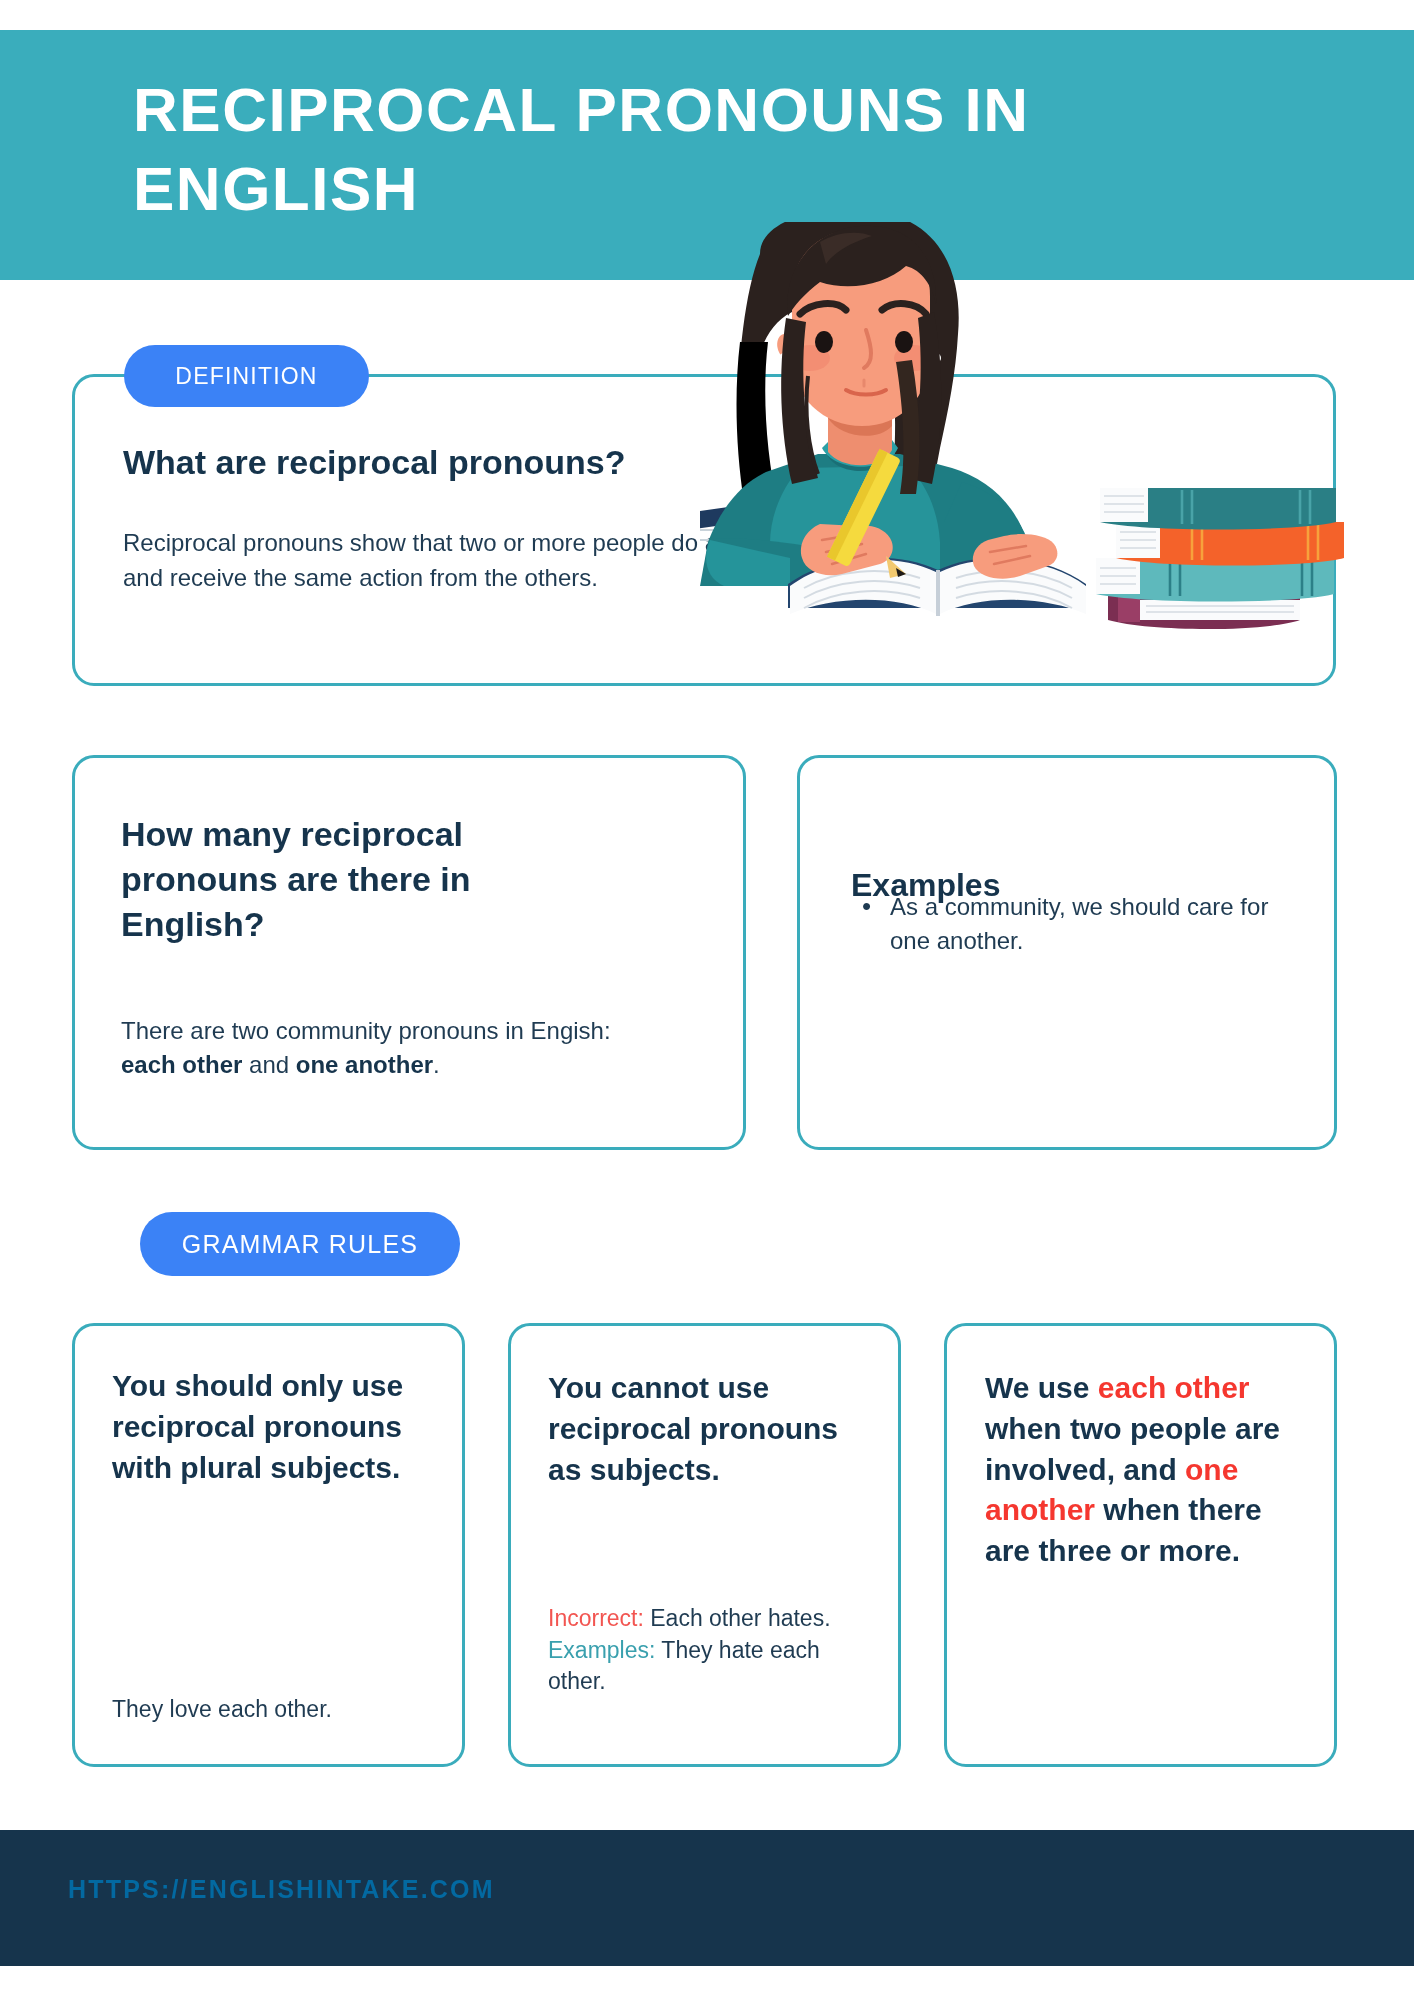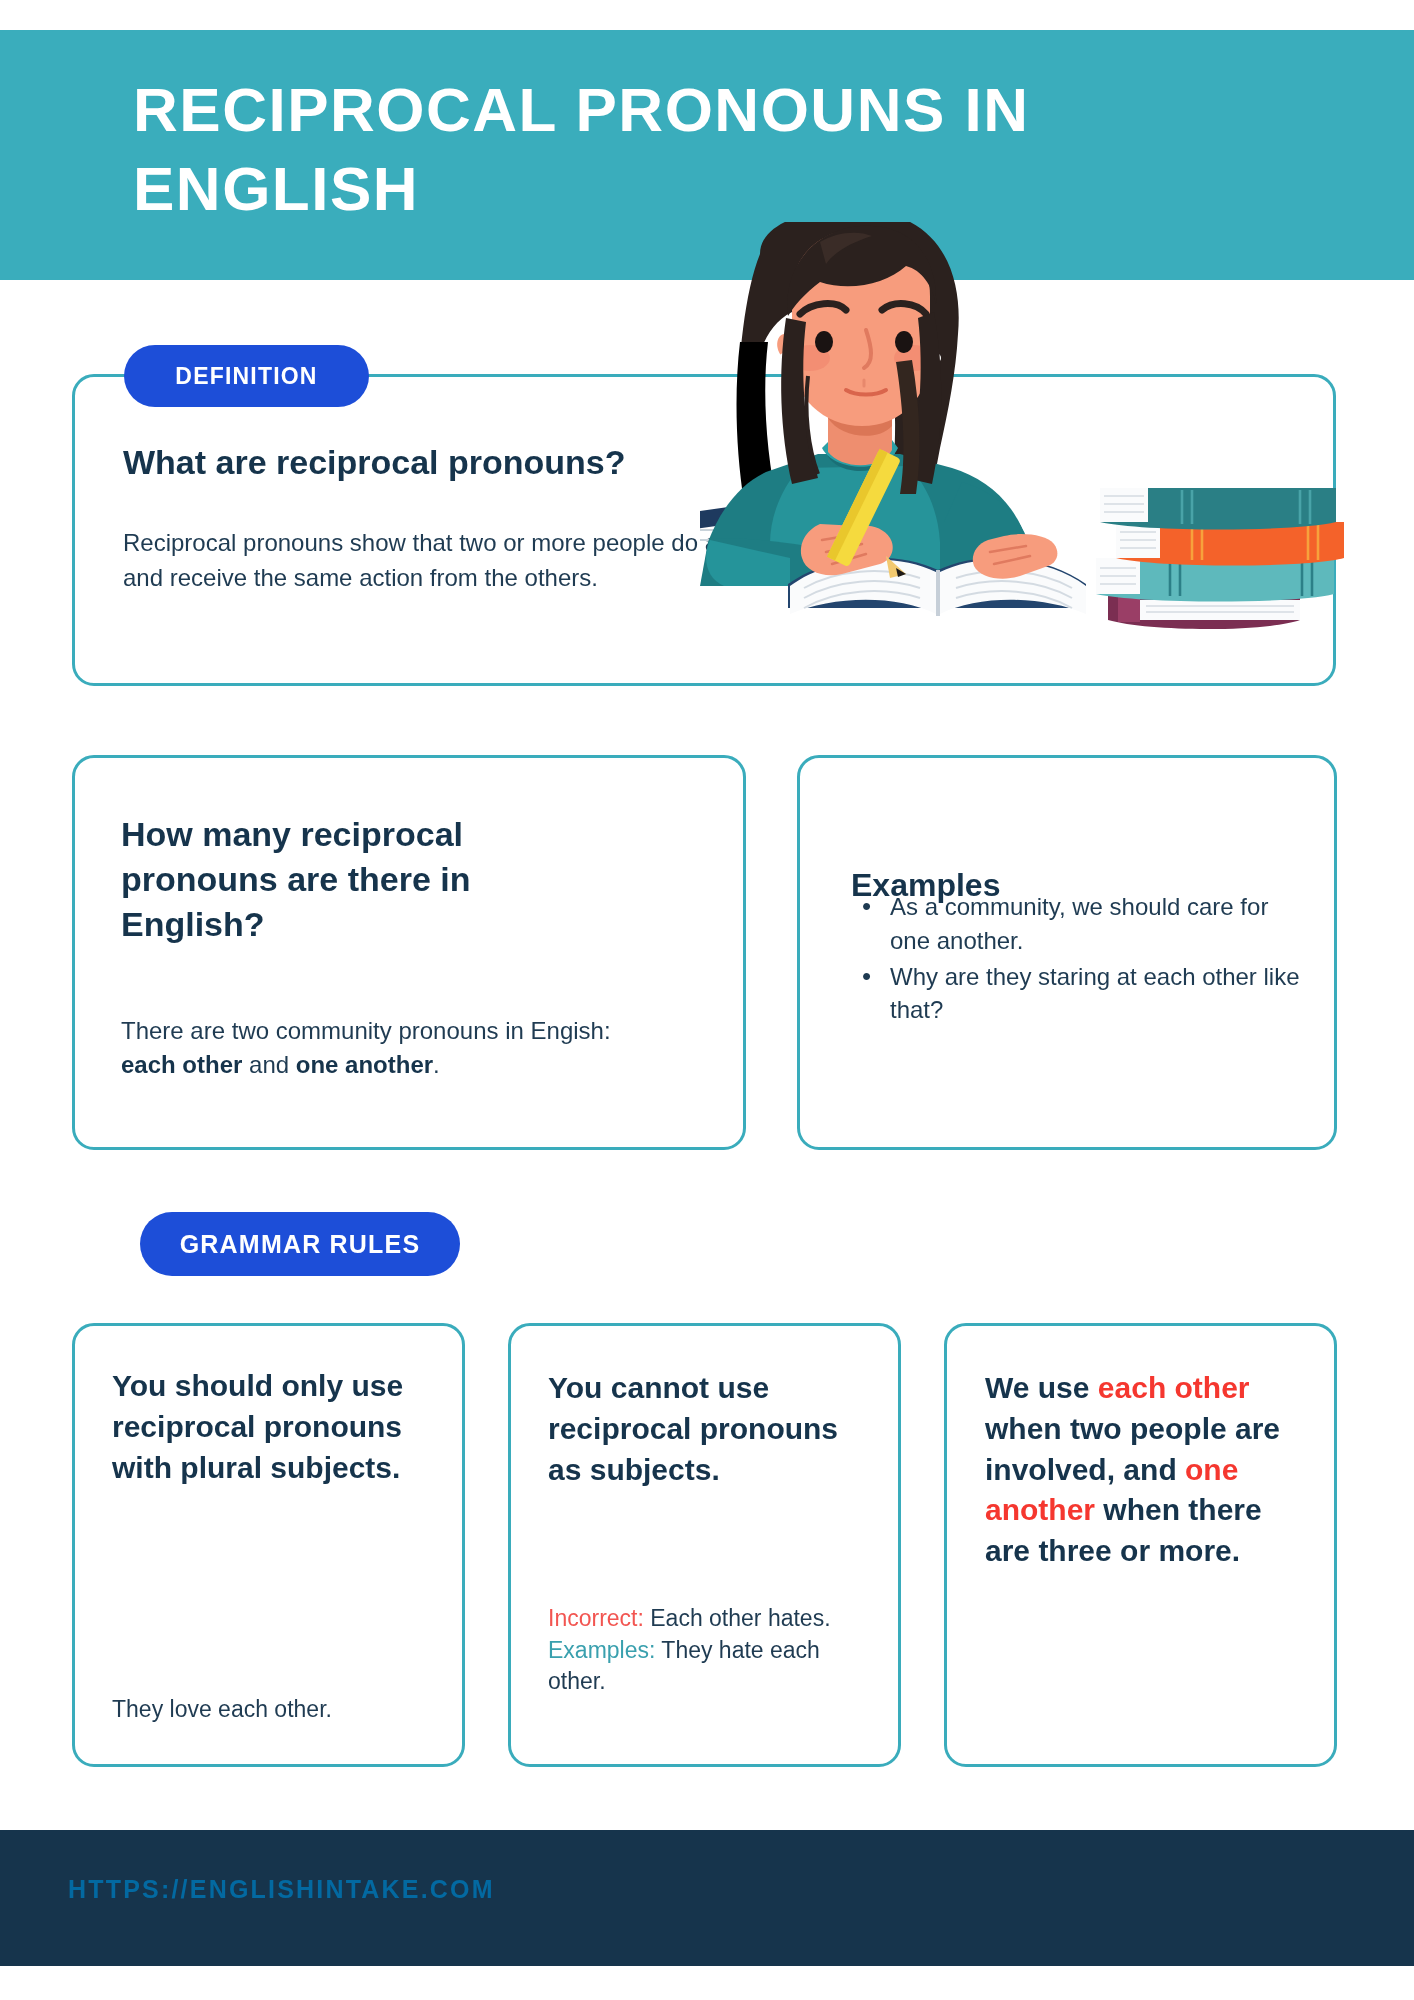--- a/index.html
+++ b/index.html
@@ -18,25 +18,25 @@
   }
   .header-title {
     position:absolute; left:133px; top:70px; width:1180px;
     font-size:62px; font-weight:bold; letter-spacing:1.5px;
     line-height:1.28; color:#ffffff;
   }
 
   
   .badge {
     position:absolute;
-    background:#1d4ed8;
+    background:#3b82f6;
     color:#ffffff;
     border-radius:60px;
     display:flex; align-items:center; justify-content:center;
-    font-weight:bold; letter-spacing:1.2px;
+    font-weight:normal; letter-spacing:1.2px;
     z-index:30;
   }
   .badge-definition { left:124px; top:345px; width:245px; height:62px; font-size:23px; }
   .badge-grammar   { left:140px; top:1212px; width:320px; height:64px; font-size:25px; }
 
   
   .card {
     position:absolute;
     border:3.5px solid #3AACBC;
     border-radius:22px;
@@ -308,21 +308,20 @@
 </div>
 
 <div class="card card-howmany"></div>
 <div class="howmany-h">How many reciprocal pronouns are there in English?</div>
 <div class="howmany-body"><span>There are two community pronouns in Engish: </span><b>each other</b><span> and </span><b>one another</b><span>.</span></div>
 
 <div class="card card-examples"></div>
 <div class="examples-h">Examples</div>
 <ul class="examples-list">
   <li>As a community, we should care for one another.</li>
-  <li>Why are they staring at each other like that?</li>
 </ul>
 
 <div class="badge badge-grammar">GRAMMAR RULES</div>
 
 <div class="card card-rule1"></div>
 <div class="rule-h rule-h1">You should only use reciprocal pronouns with plural subjects.</div>
 <div class="rule-body rule-body1">They love each other.</div>
 
 <div class="card card-rule2"></div>
 <div class="rule-h rule-h2">You cannot use reciprocal pronouns as subjects.</div>

